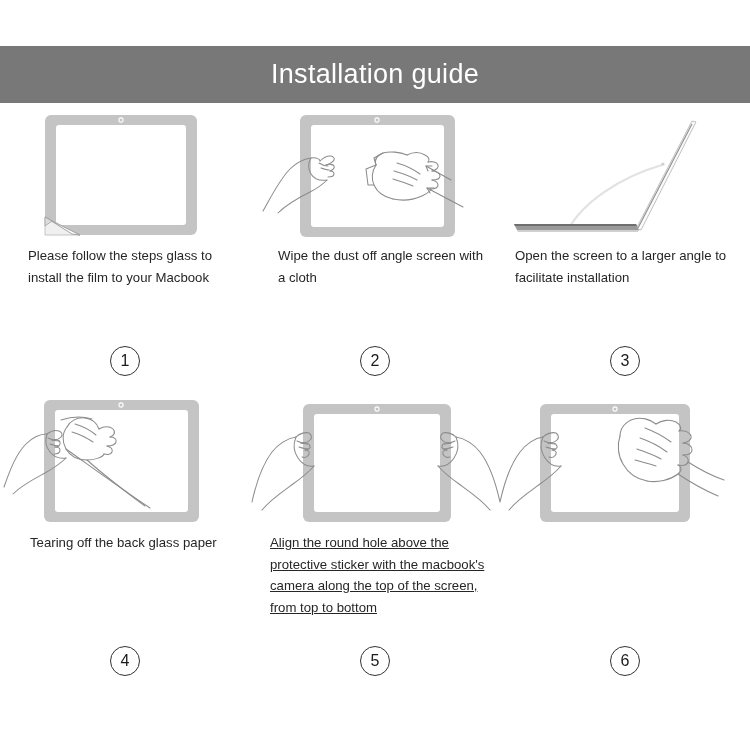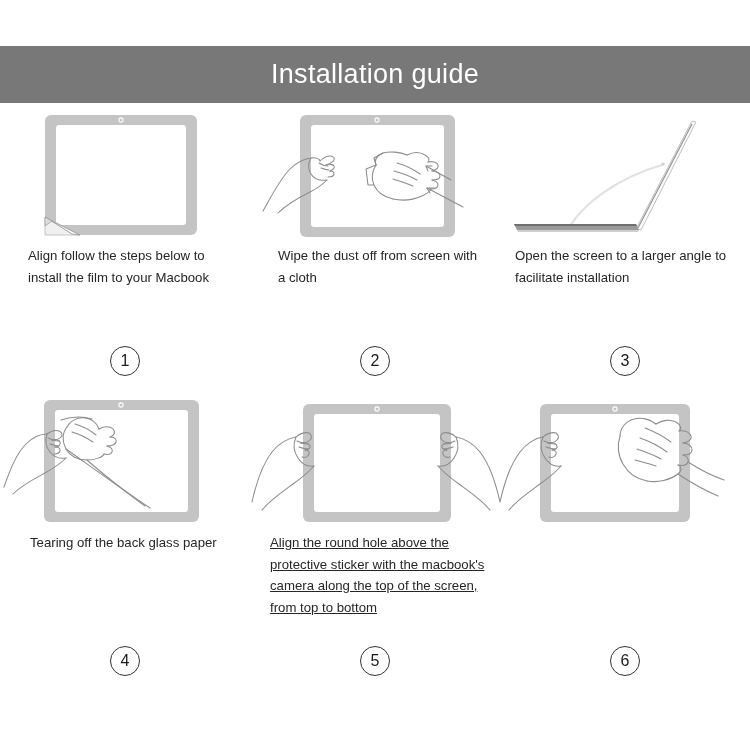--- a/index.html
+++ b/index.html
@@ -130,21 +130,21 @@
           <rect x="45" y="12" width="152" height="120" rx="6" ry="6" fill="#c4c4c4"></rect>
           <rect x="56" y="22" width="130" height="100" rx="3" ry="3" fill="#ffffff"></rect>
 
           <circle cx="121" cy="17" r="2.1" fill="none" stroke="#ffffff" stroke-width="1.1"></circle>
 
           <path d="M45 114 L45 132 L80 132 Z" fill="#f0f0f0" stroke="#b8b8b8" stroke-width="0.8"></path>
           <path d="M45 114 L72 131 L80 132 L52 118 Z" fill="#ffffff" stroke="#9a9a9a" stroke-width="0.9"></path>
           <path d="M45 114 L52 118 L45 123 Z" fill="#dcdcdc" stroke="#9a9a9a" stroke-width="0.7"></path>
         </svg>
       </div>
-      <p class="step-caption">Align follow the steps below to install the film to your Macbook</p>
+      <p class="step-caption">Please follow the steps glass to install the film to your Macbook</p>
       <div class="step-number">
         <span class="circle-num">1</span>
       </div>
     </div>
 
     <div class="step-panel row1 col2">
       <div class="step-art">
         <svg class="screen-svg" width="250" height="142" viewBox="0 0 250 142">
           <rect x="50" y="12" width="155" height="122" rx="6" ry="6" fill="#c4c4c4"></rect>
           <rect x="61" y="22" width="133" height="102" rx="3" ry="3" fill="#ffffff"></rect>
@@ -174,21 +174,21 @@
             <path d="M126 62 L116 66 L118 82 L124 82"></path>
             <path d="M133 50 L124 55 L126 62"></path>
 
             <path d="M201 77 L176 63"></path>
             <path d="M176 63 L182 63 M176 63 L178 68"></path>
             <path d="M213 104 L177 85"></path>
             <path d="M177 85 L184 85 M177 85 L180 90"></path>
           </g>
         </svg>
       </div>
-      <p class="step-caption">Wipe the dust off from screen with a cloth</p>
+      <p class="step-caption">Wipe the dust off angle screen with a cloth</p>
       <div class="step-number">
         <span class="circle-num">2</span>
       </div>
     </div>
 
     <div class="step-panel row1 col3">
       <div class="step-art">
         <svg class="screen-svg" width="250" height="142" viewBox="0 0 250 142">
 
           <path d="M68 127 C82 100 120 74 162 62" fill="none" stroke="#e2e2e2" stroke-width="2.2" stroke-linecap="round"></path>

